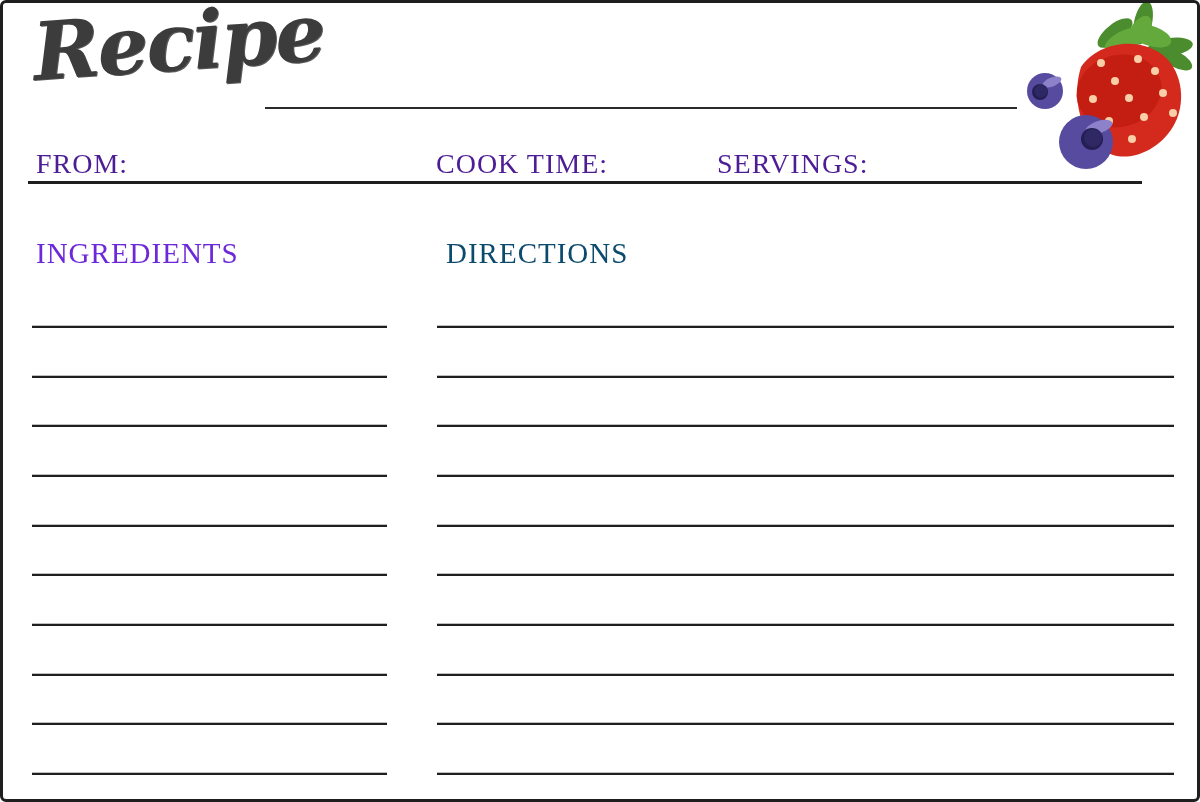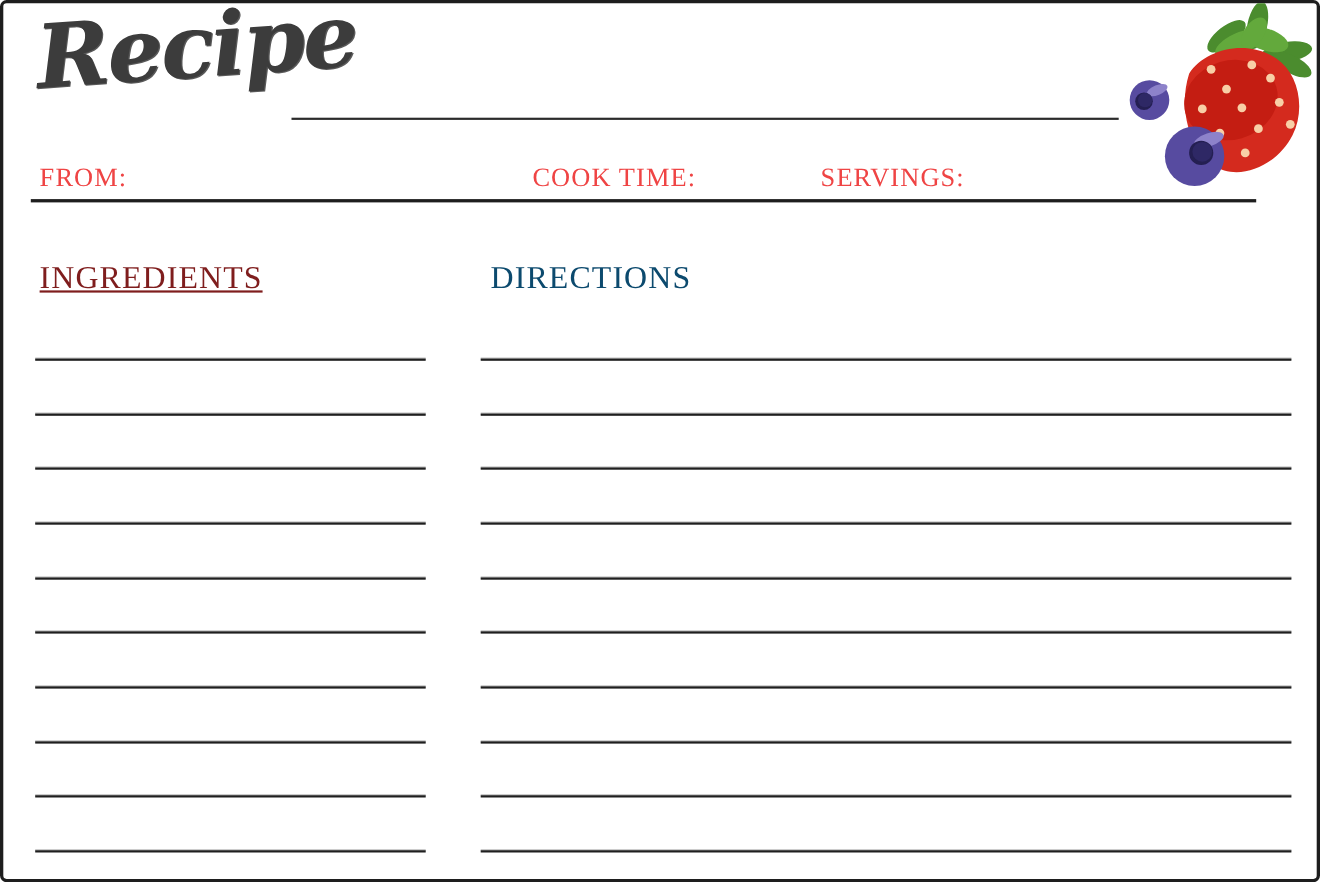--- a/index.html
+++ b/index.html
@@ -31,44 +31,44 @@
   }
   .title-underline {
     position: absolute;
     left: 262px; top: 104px;
     width: 752px; height: 2px;
     background: #2b2b2b;
   }
   .meta-label {
     position: absolute;
     top: 147px;
-    font-size: 24px;
+    font-size: 28px;
     letter-spacing: 1px;
-    color: #ef4444;
+    color: #4c1d95;
     line-height: 1;
     font-weight: 400;
   }
   .meta-from     { left: 33px;  }
-  .meta-cooktime { left: 433px; margin-left: 48px; }
-  .meta-servings { left: 743px; }
+  .meta-cooktime { left: 433px; }
+  .meta-servings { left: 714px; }
   .meta-underline {
     position: absolute;
     left: 25px; top: 178px;
     width: 1114px; height: 3px;
     background: #1e1e1e;
   }
   .col-heading {
     position: absolute;
     top: 236px;
     font-size: 29px;
     letter-spacing: 1px;
     line-height: 1;
     font-weight: 400;
   }
-  .heading-ingredients { left: 33px;  color: #7f1d1d; text-decoration: underline; }
+  .heading-ingredients { left: 33px;  color: #6d28d9; }
   .heading-directions  { left: 443px; color: #0c4a6e; }
   .rule-lines {
     position: absolute;
     top: 323px; height: 449px;
     display: flex;
     flex-direction: column;
     justify-content: space-between;
   }
   .rule-lines-left  { left: 29px;  width: 355px; }
   .rule-lines-right { left: 434px; width: 737px; }

